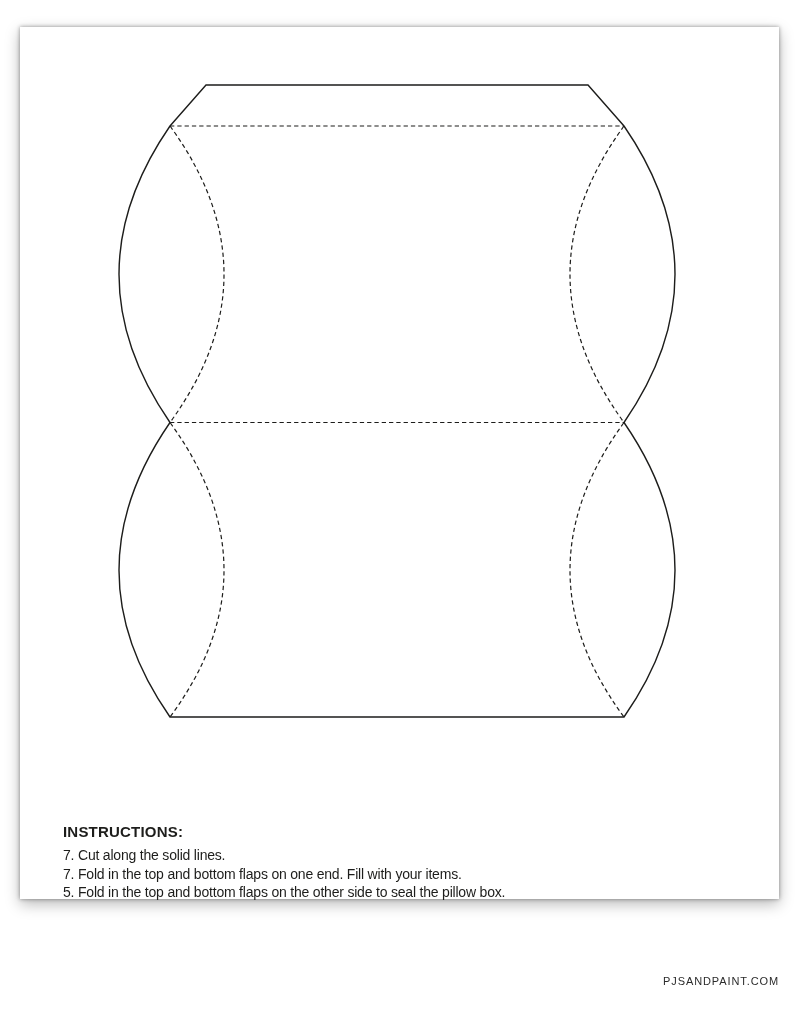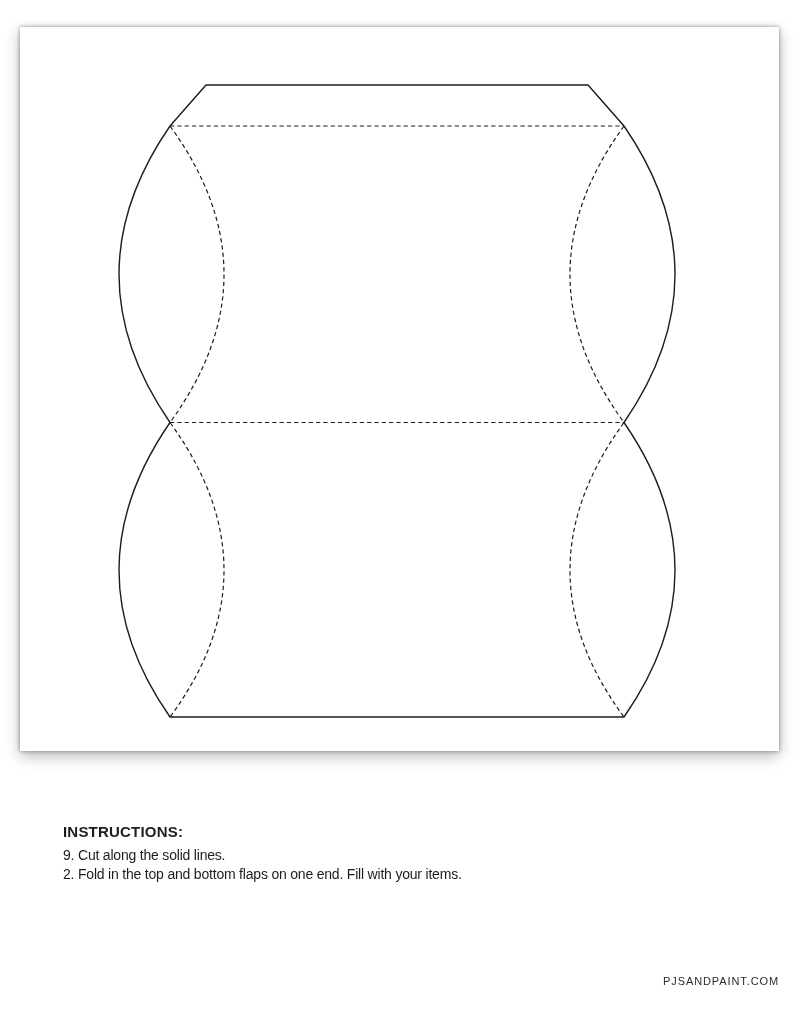--- a/index.html
+++ b/index.html
@@ -6,21 +6,21 @@
   html, body {
     width: 800px; height: 1035px;
     background: #ffffff;
     font-family: "Liberation Sans", sans-serif;
     position: relative;
     overflow: hidden;
   }
   .page {
     position: absolute;
     left: 20px; top: 27px;
-    width: 759px; height: 724px;
+    width: 759px; height: 872px;
     background: #ffffff;
     box-shadow: 0 0 4px rgba(0,0,0,0.40), 0 5px 14px rgba(0,0,0,0.28);
   }
   .template-svg {
     position: absolute;
     left: 0; top: 0;
     width: 759px; height: 982px;
     display: block;
   }
   .cut-line {
@@ -86,20 +86,21 @@
     <path class="fold-line" d="M 150 395.5 L 604 395.5"></path>
 
     <path class="fold-line" d="M 150 99 Q 258 247.3 150 395.5 Q 258 543.8 150 690"></path>
 
     <path class="fold-line" d="M 604 99 Q 496 247.3 604 395.5 Q 496 543.8 604 690"></path>
   </svg>
 
   <div class="instructions">
     <h2>INSTRUCTIONS:</h2>
     <ul>
-      <li>9. Cut along the solid lines.</li>
-      <li>2. Fold in the top and bottom flaps on one end. Fill with your items.</li>
+      <li>7. Cut along the solid lines.</li>
+      <li>7. Fold in the top and bottom flaps on one end. Fill with your items.</li>
+      <li>5. Fold in the top and bottom flaps on the other side to seal the pillow box.</li>
     </ul>
   </div>
 
   <div class="footer">PJSANDPAINT.COM</div>
 
 </div>
 
 </body></html>

